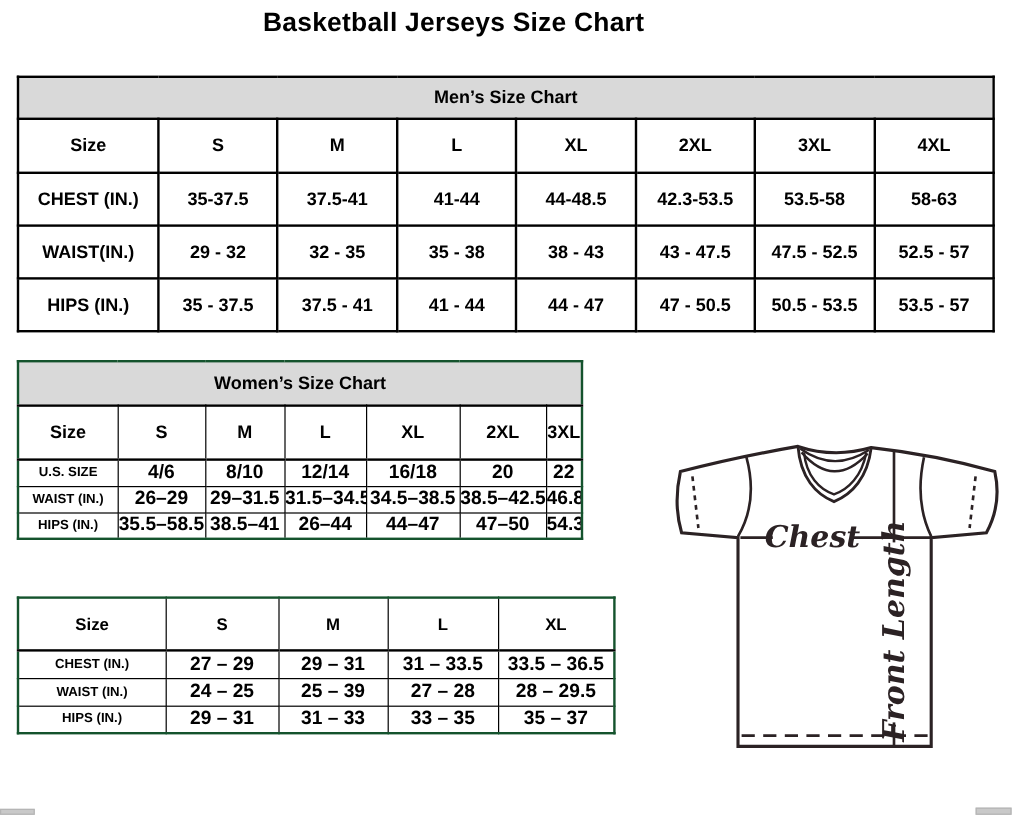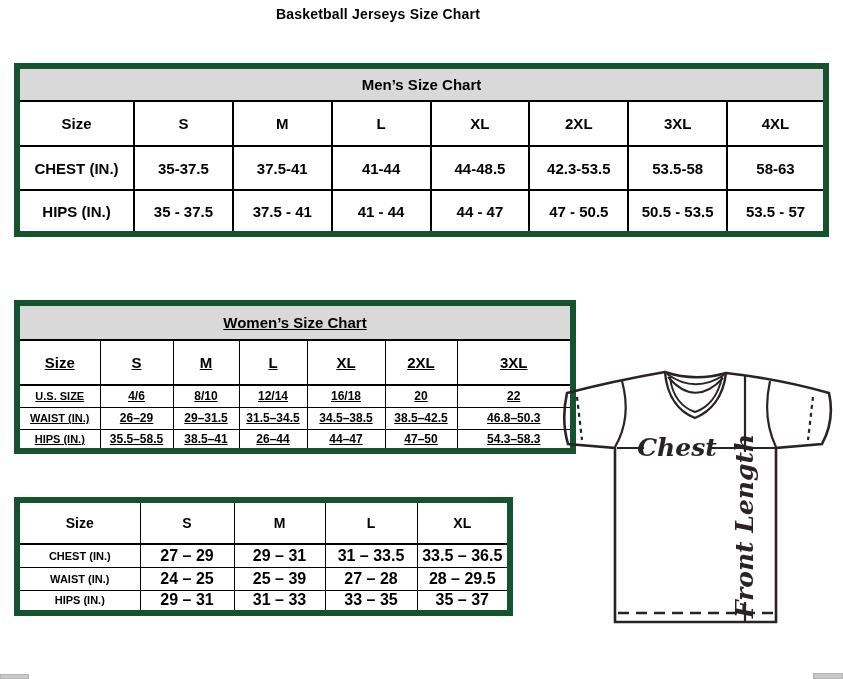--- a/index.html
+++ b/index.html
@@ -3,48 +3,48 @@
 <meta charset="utf-8">
 <style>
   html,body{margin:0;padding:0;}
   body{
     width:843px;height:679px;position:relative;overflow:hidden;
     background:#ffffff;color:#000;
     font-family:"Liberation Sans", sans-serif;
   }
   .page-title{
     position:absolute;left:0;top:6px;width:756px;
-    text-align:center;font-size:14px;font-weight:bold;letter-spacing:0.2px;
+    text-align:center;font-size:22px;font-weight:bold;letter-spacing:0.2px;
   }
   table.size-table{
     position:absolute;border-collapse:collapse;table-layout:fixed;
-    border:6px solid #14532d;background:#fff;
+    border:2px solid #14532d;background:#fff;
   }
   .size-table th,.size-table td{
     border:1px solid #000;text-align:center;vertical-align:middle;
     padding:0;overflow:hidden;white-space:nowrap;
   }
   .size-table th.band{
     background:#d9d9d9;font-size:15px;font-weight:bold;border-bottom-width:2px;
   }
   .size-table .header-row th{font-weight:bold;border-bottom-width:2px;}
   
   .mens{left:14px;top:63px;width:815px;}
   .mens th,.mens td{border-width:2px;font-size:15px;font-weight:bold;}
   .mens .band-row{height:35px;}
   .mens .header-row{height:45px;}
   .mens .data-row{height:44px;}
   
-  .womens{left:14px;top:300px;width:562px;text-decoration:underline;}
+  .womens{left:14px;top:300px;width:472px;}
   .womens .band-row{height:37px;}
   .womens .header-row{height:45px;}
   .womens .header-row th{font-size:15px;}
   .womens .data-row{height:22px;}
   .womens .data-row th{font-size:11px;font-weight:bold;}
-  .womens .data-row td{font-size:12px;font-weight:bold;}
+  .womens .data-row td{font-size:16px;font-weight:bold;}
   
   .youth{left:14px;top:497px;width:499px;}
   .youth .band-row{height:36px;}
   .youth .header-row{height:44px;}
   .youth .header-row th{font-size:14px;}
   .youth .data-row{height:23px;}
   .youth .data-row th{font-size:11px;font-weight:bold;}
   .youth .data-row td{font-size:16px;font-weight:bold;}
   
   .jersey-wrap{position:absolute;left:558px;top:360px;width:285px;height:295px;}
@@ -92,20 +92,30 @@
         <th>CHEST (IN.)</th>
         <td>35-37.5</td>
         <td>37.5-41</td>
         <td>41-44</td>
         <td>44-48.5</td>
         <td>42.3-53.5</td>
         <td>53.5-58</td>
         <td>58-63</td>
       </tr>
       <tr class="data-row">
+        <th>WAIST(IN.)</th>
+        <td>29 - 32</td>
+        <td>32 - 35</td>
+        <td>35 - 38</td>
+        <td>38 - 43</td>
+        <td>43 - 47.5</td>
+        <td>47.5 - 52.5</td>
+        <td>52.5 - 57</td>
+      </tr>
+      <tr class="data-row">
         <th>HIPS (IN.)</th>
         <td>35 - 37.5</td>
         <td>37.5 - 41</td>
         <td>41 - 44</td>
         <td>44 - 47</td>
         <td>47 - 50.5</td>
         <td>50.5 - 53.5</td>
         <td>53.5 - 57</td>
       </tr>
     </tbody>

